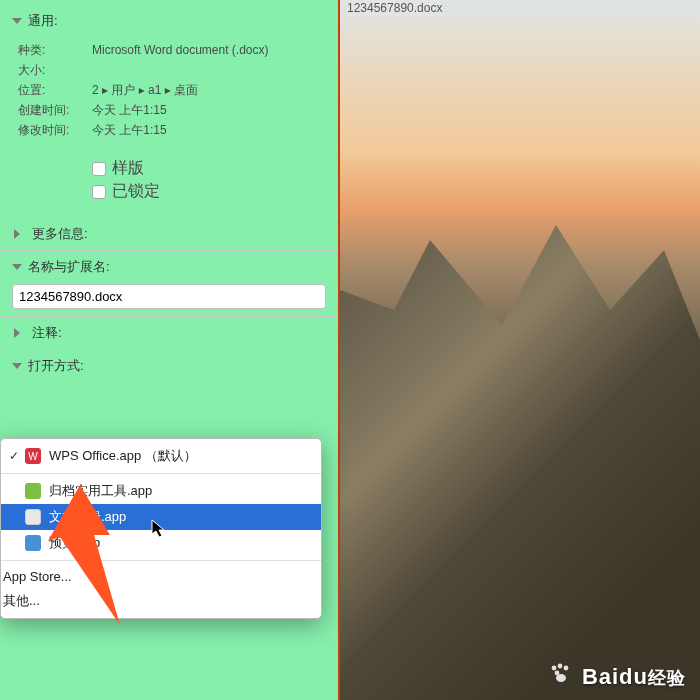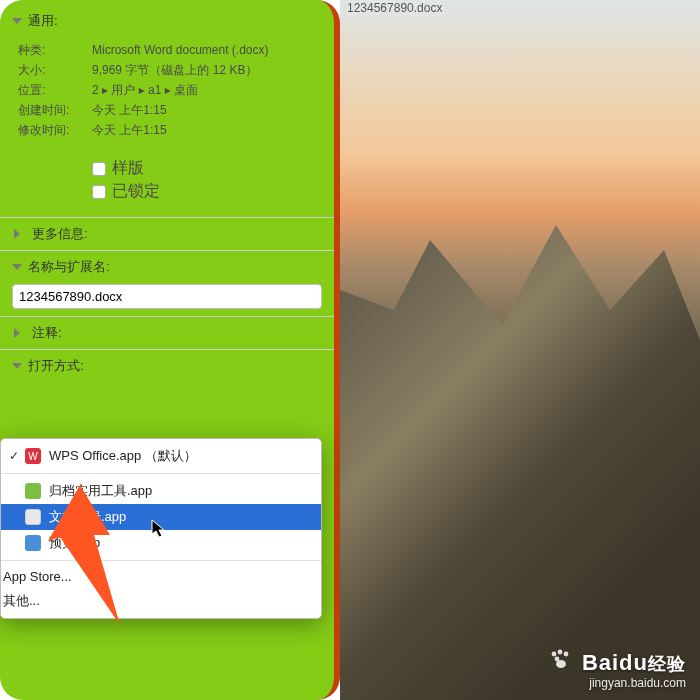--- a/index.html
+++ b/index.html
@@ -8,25 +8,24 @@
       font-size: 13px;
       width: 700px;
       height: 700px;
       background: #fff;
       overflow: hidden;
       position: relative;
     }
     .container { display: flex; width: 700px; height: 700px; }
     .left-panel {
       width: 340px;
-      background: #84cc16;
-      border-right: 6px solid #c2410c;
+      background: #86efac;
+      border-right: 2px solid #c2410c;
       padding: 8px 0;
       position: relative;
-      border-radius: 23px;
     }
     .right-panel {
       flex: 1;
       background: linear-gradient(to bottom,
         #dfe4e6 0%, #e9d9c0 10%, #f2c898 22%,
         #e89f6a 30%, #a88a6a 38%, #6b6450 50%,
         #4a4638 62%, #3a372c 80%, #2a281f 100%);
       position: relative;
     }
     .cliff {
@@ -174,21 +173,20 @@
       <span class="disclosure"></span>
       <span>通用:</span>
     </div>
     <div class="section-body">
       <div class="info-row">
           <span class="info-label">种类:</span>
           <span class="info-value">Microsoft Word document (.docx)</span>
         </div>
       <div class="info-row">
           <span class="info-label">大小:</span>
-          <span class="info-value">9,969 字节（磁盘上的 12 KB）</span>
         </div>
       <div class="info-row">
           <span class="info-label">位置:</span>
           <span class="info-value">2 ▸ 用户 ▸ a1 ▸ 桌面</span>
         </div>
       <div class="info-row">
           <span class="info-label">创建时间:</span>
           <span class="info-value">今天 上午1:15</span>
         </div>
       <div class="info-row">
@@ -279,16 +277,15 @@
                 <circle cx="5" cy="6" r="2.4"></circle>
                 <circle cx="11" cy="4" r="2.4"></circle>
                 <circle cx="17" cy="6" r="2.4"></circle>
                 <circle cx="8" cy="11" r="2.4"></circle>
                 <ellipse cx="12" cy="16" rx="5" ry="4"></ellipse>
               </g>
             </svg>
         </span>
         <span>Baidu</span><span class="cn">经验</span>
       </div>
-      <div class="wm-sub">jingyan.baidu.com</div>
     </div>
   </div>
 </div>
 
 </body></html>

